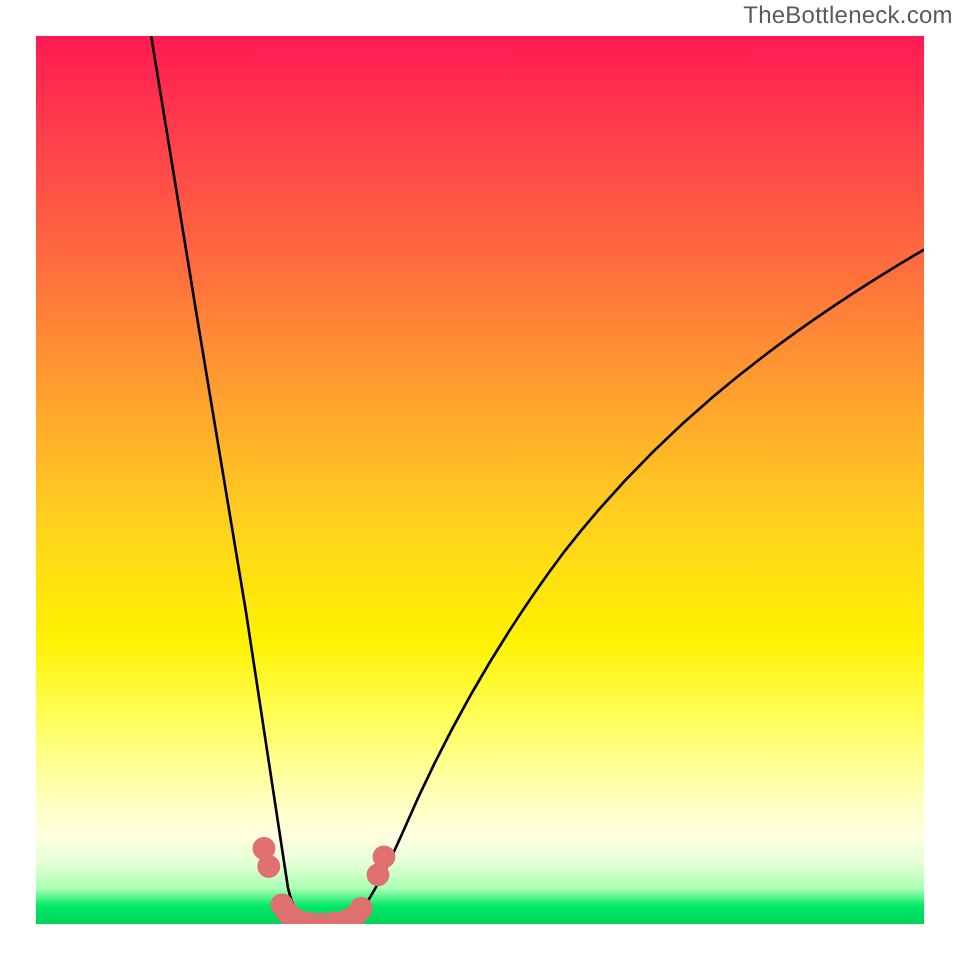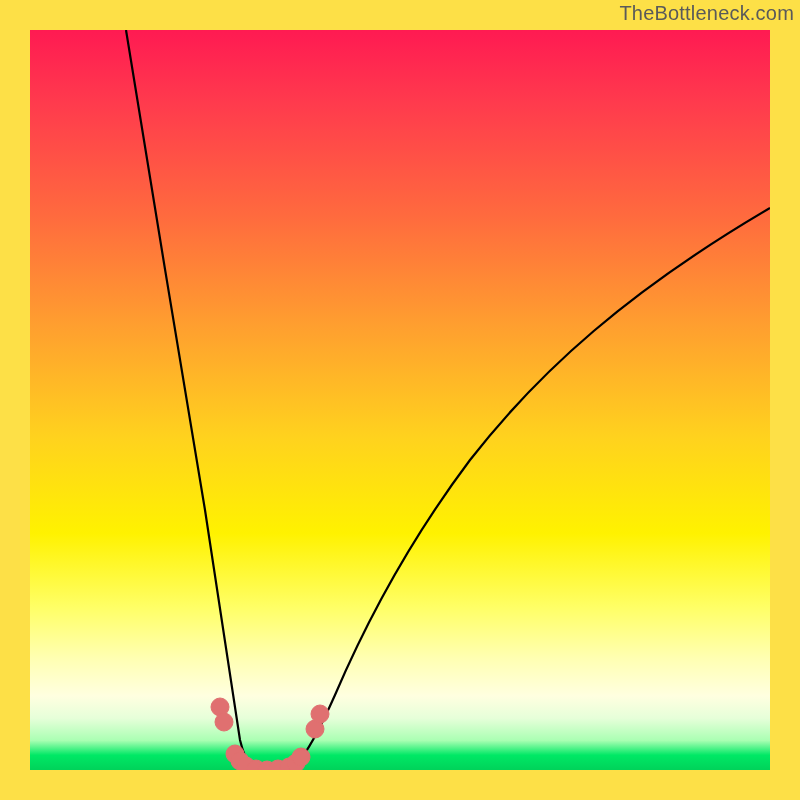--- a/index.html
+++ b/index.html
@@ -7,21 +7,21 @@
     padding: 0;
     width: 800px;
     height: 800px;
     background: #000;
     position: relative;
     font-family: Arial, Helvetica, sans-serif;
   }
   .outer {
     position: absolute;
     inset: 0;
-    background: #fde047;
+    background: #ffffff;
   }
   .plot-area {
     position: absolute;
     left: 30px;
     top: 30px;
     width: 740px;
     height: 740px;
     overflow: hidden;
   }
   .gradient {

